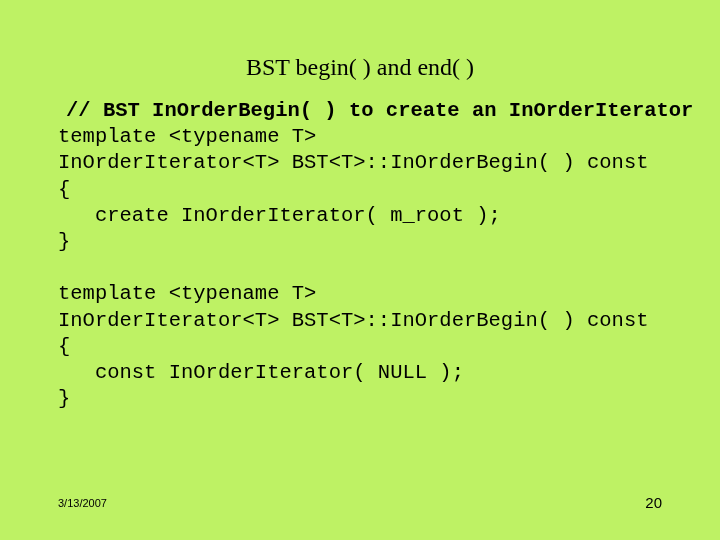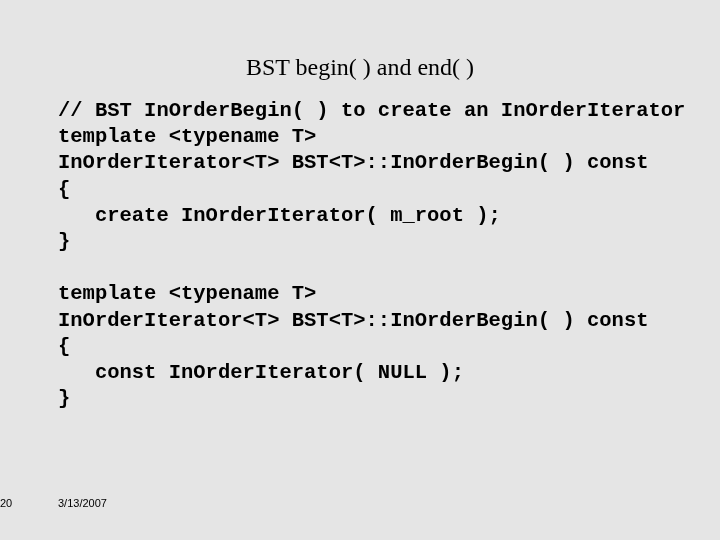--- a/index.html
+++ b/index.html
@@ -11,21 +11,21 @@
     width: 720px;
     height: 540px;
     position: relative;
     overflow: hidden;
     font-family: "Liberation Sans", sans-serif;
     color: #000000;
   }
   .slide {
     position: absolute;
     inset: 0;
-    background: #e5e5e5;
+    background: #bef264;
   }
   .slide-title {
     position: absolute;
     left: 0;
     top: 52px;
     width: 720px;
     text-align: center;
     font-family: "Liberation Serif", "DejaVu Serif", serif;
     font-size: 24px;
     line-height: 30px;
@@ -40,45 +40,46 @@
     width: 640px;
   }
   .code-line {
     font-family: "Liberation Mono", "DejaVu Sans Mono", monospace;
     font-size: 20.5px;
     line-height: 26.2px;
     color: #000000;
     white-space: pre;
     letter-spacing: 0px;
     height: 26.2px;
-    font-weight: bold;
   }
   .code-line.bold {
     font-weight: bold;
+    margin-left: 8px;
   }
   .code-line.blank {
     height: 26.2px;
   }
   .footer-date {
     position: absolute;
     left: 58px;
     top: 496px;
     font-family: "Liberation Sans", sans-serif;
     font-size: 11px;
     line-height: 14px;
     color: #000000;
     white-space: pre;
   }
   .footer-pagenum {
     position: absolute;
     left: 0;
     top: 496px;
     width: 662px;
+    text-align: right;
     font-family: "Liberation Sans", sans-serif;
-    font-size: 11px;
+    font-size: 15px;
     line-height: 14px;
     color: #000000;
     white-space: pre;
   }
 </style>
 </head>
 <body>
 
 <div class="slide">
 

